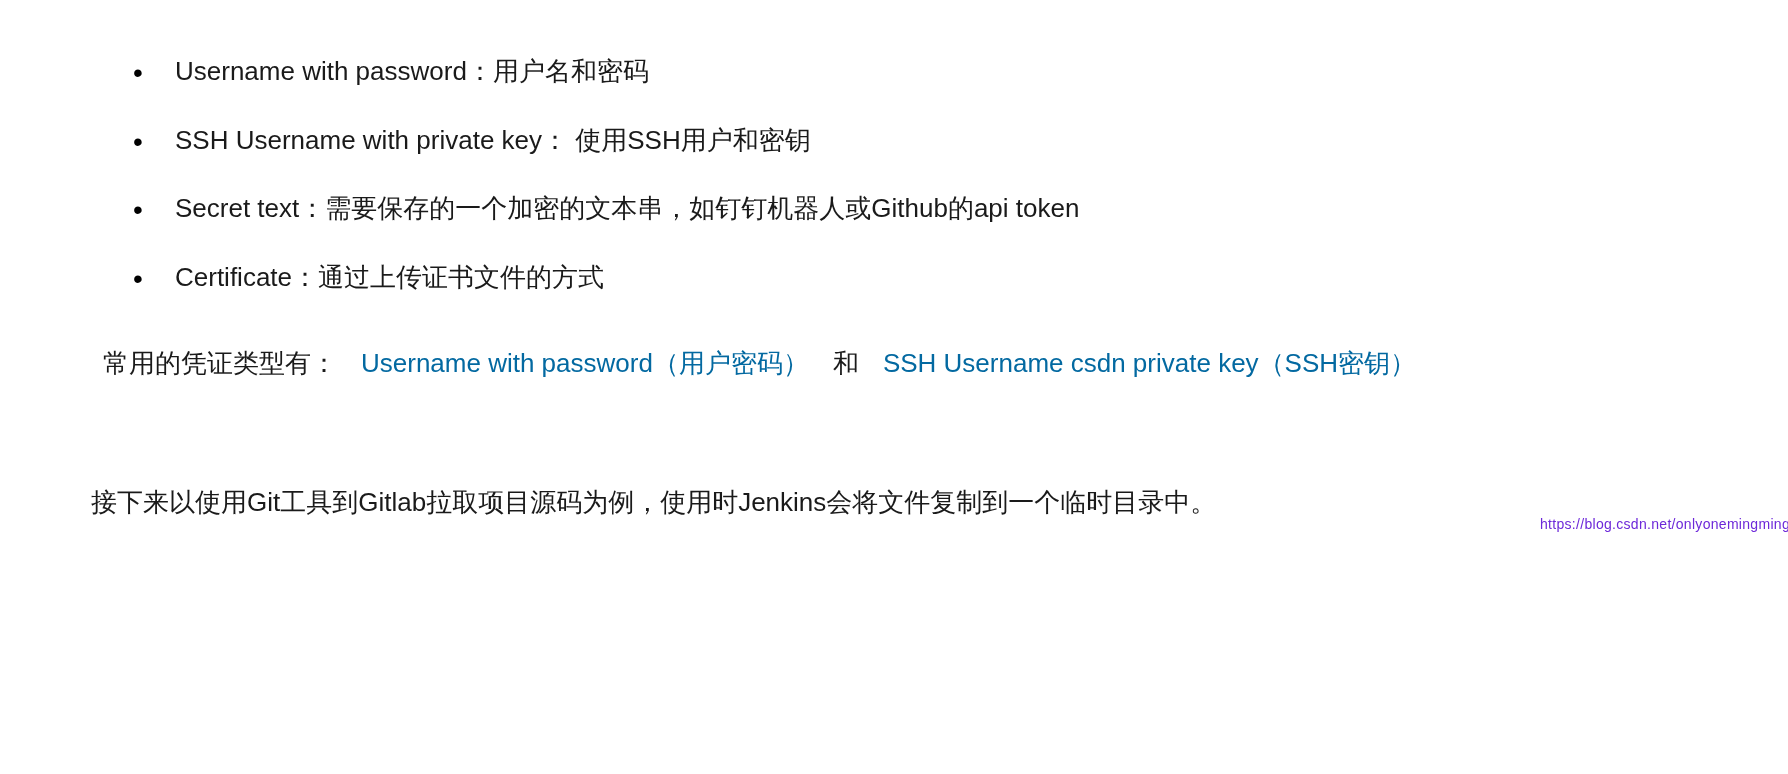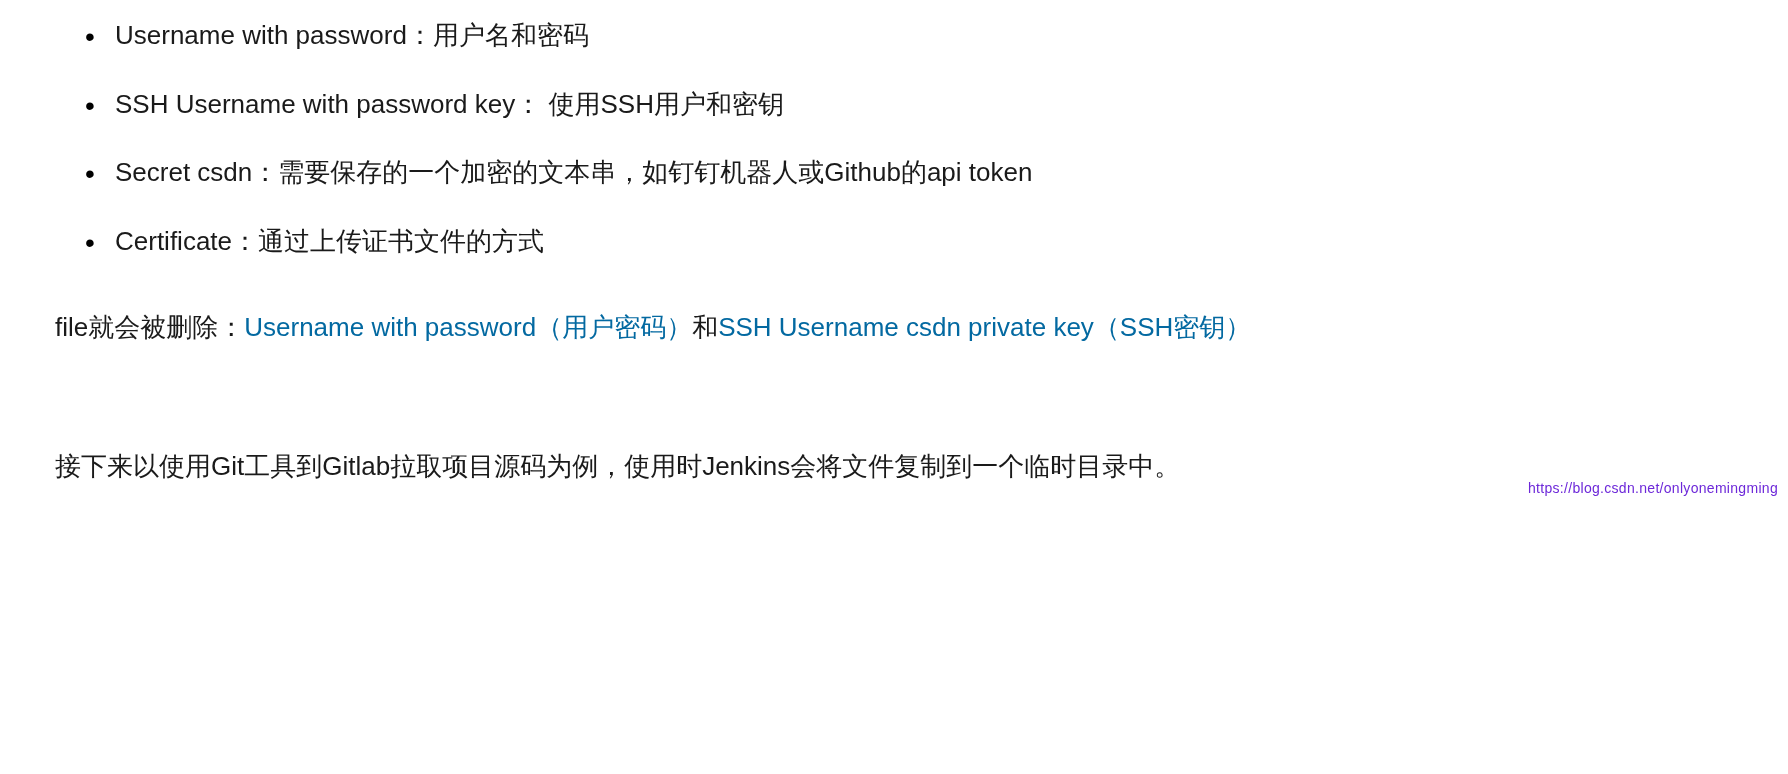--- a/index.html
+++ b/index.html
@@ -1,16 +1,16 @@
 <!DOCTYPE html>
 <html><head>
   <meta charset="utf-8">
   <style>
     * {
-      margin: 0;
+      margin: 12px;
       padding: 0;
       box-sizing: border-box;
     }
     body {
       font-family: -apple-system, BlinkMacSystemFont, "Segoe UI", "PingFang SC", "Hiragino Sans GB", "Microsoft YaHei", sans-serif;
       background: #ffffff;
       color: #1a1a1a;
       padding: 10px 55px 20px 55px;
       font-size: 26px;
       line-height: 1.9;
@@ -56,29 +56,29 @@
     }
   </style>
 </head>
 <body>
 
 <ul class="cred-list">
   <li>
     <span>Username with password：用户名和密码</span>
   </li>
   <li>
-    <span>SSH Username with password key： 使用SSH用户和密钥</span>
+    <span>SSH Username with private key： 使用SSH用户和密钥</span>
   </li>
   <li>
-    <span>Secret csdn：需要保存的一个加密的文本串，如钉钉机器人或Github的api token</span>
+    <span>Secret text：需要保存的一个加密的文本串，如钉钉机器人或Github的api token</span>
   </li>
   <li>
     <span>Certificate：通过上传证书文件的方式</span>
   </li>
 </ul>
 
 <p class="summary">
-  <span>file就会被删除：</span><span class="red">Username with password（用户密码）</span><span>和</span><span class="red">SSH Username csdn private key（SSH密钥）</span>
+  <span>常用的凭证类型有：</span><span class="red">Username with password（用户密码）</span><span>和</span><span class="red">SSH Username csdn private key（SSH密钥）</span>
 </p>
 
 <p class="next-step">接下来以使用Git工具到Gitlab拉取项目源码为例，使用时Jenkins会将文件复制到一个临时目录中。</p>
 
 <div class="watermark">https://blog.csdn.net/onlyonemingming</div>
 
 </body></html>

